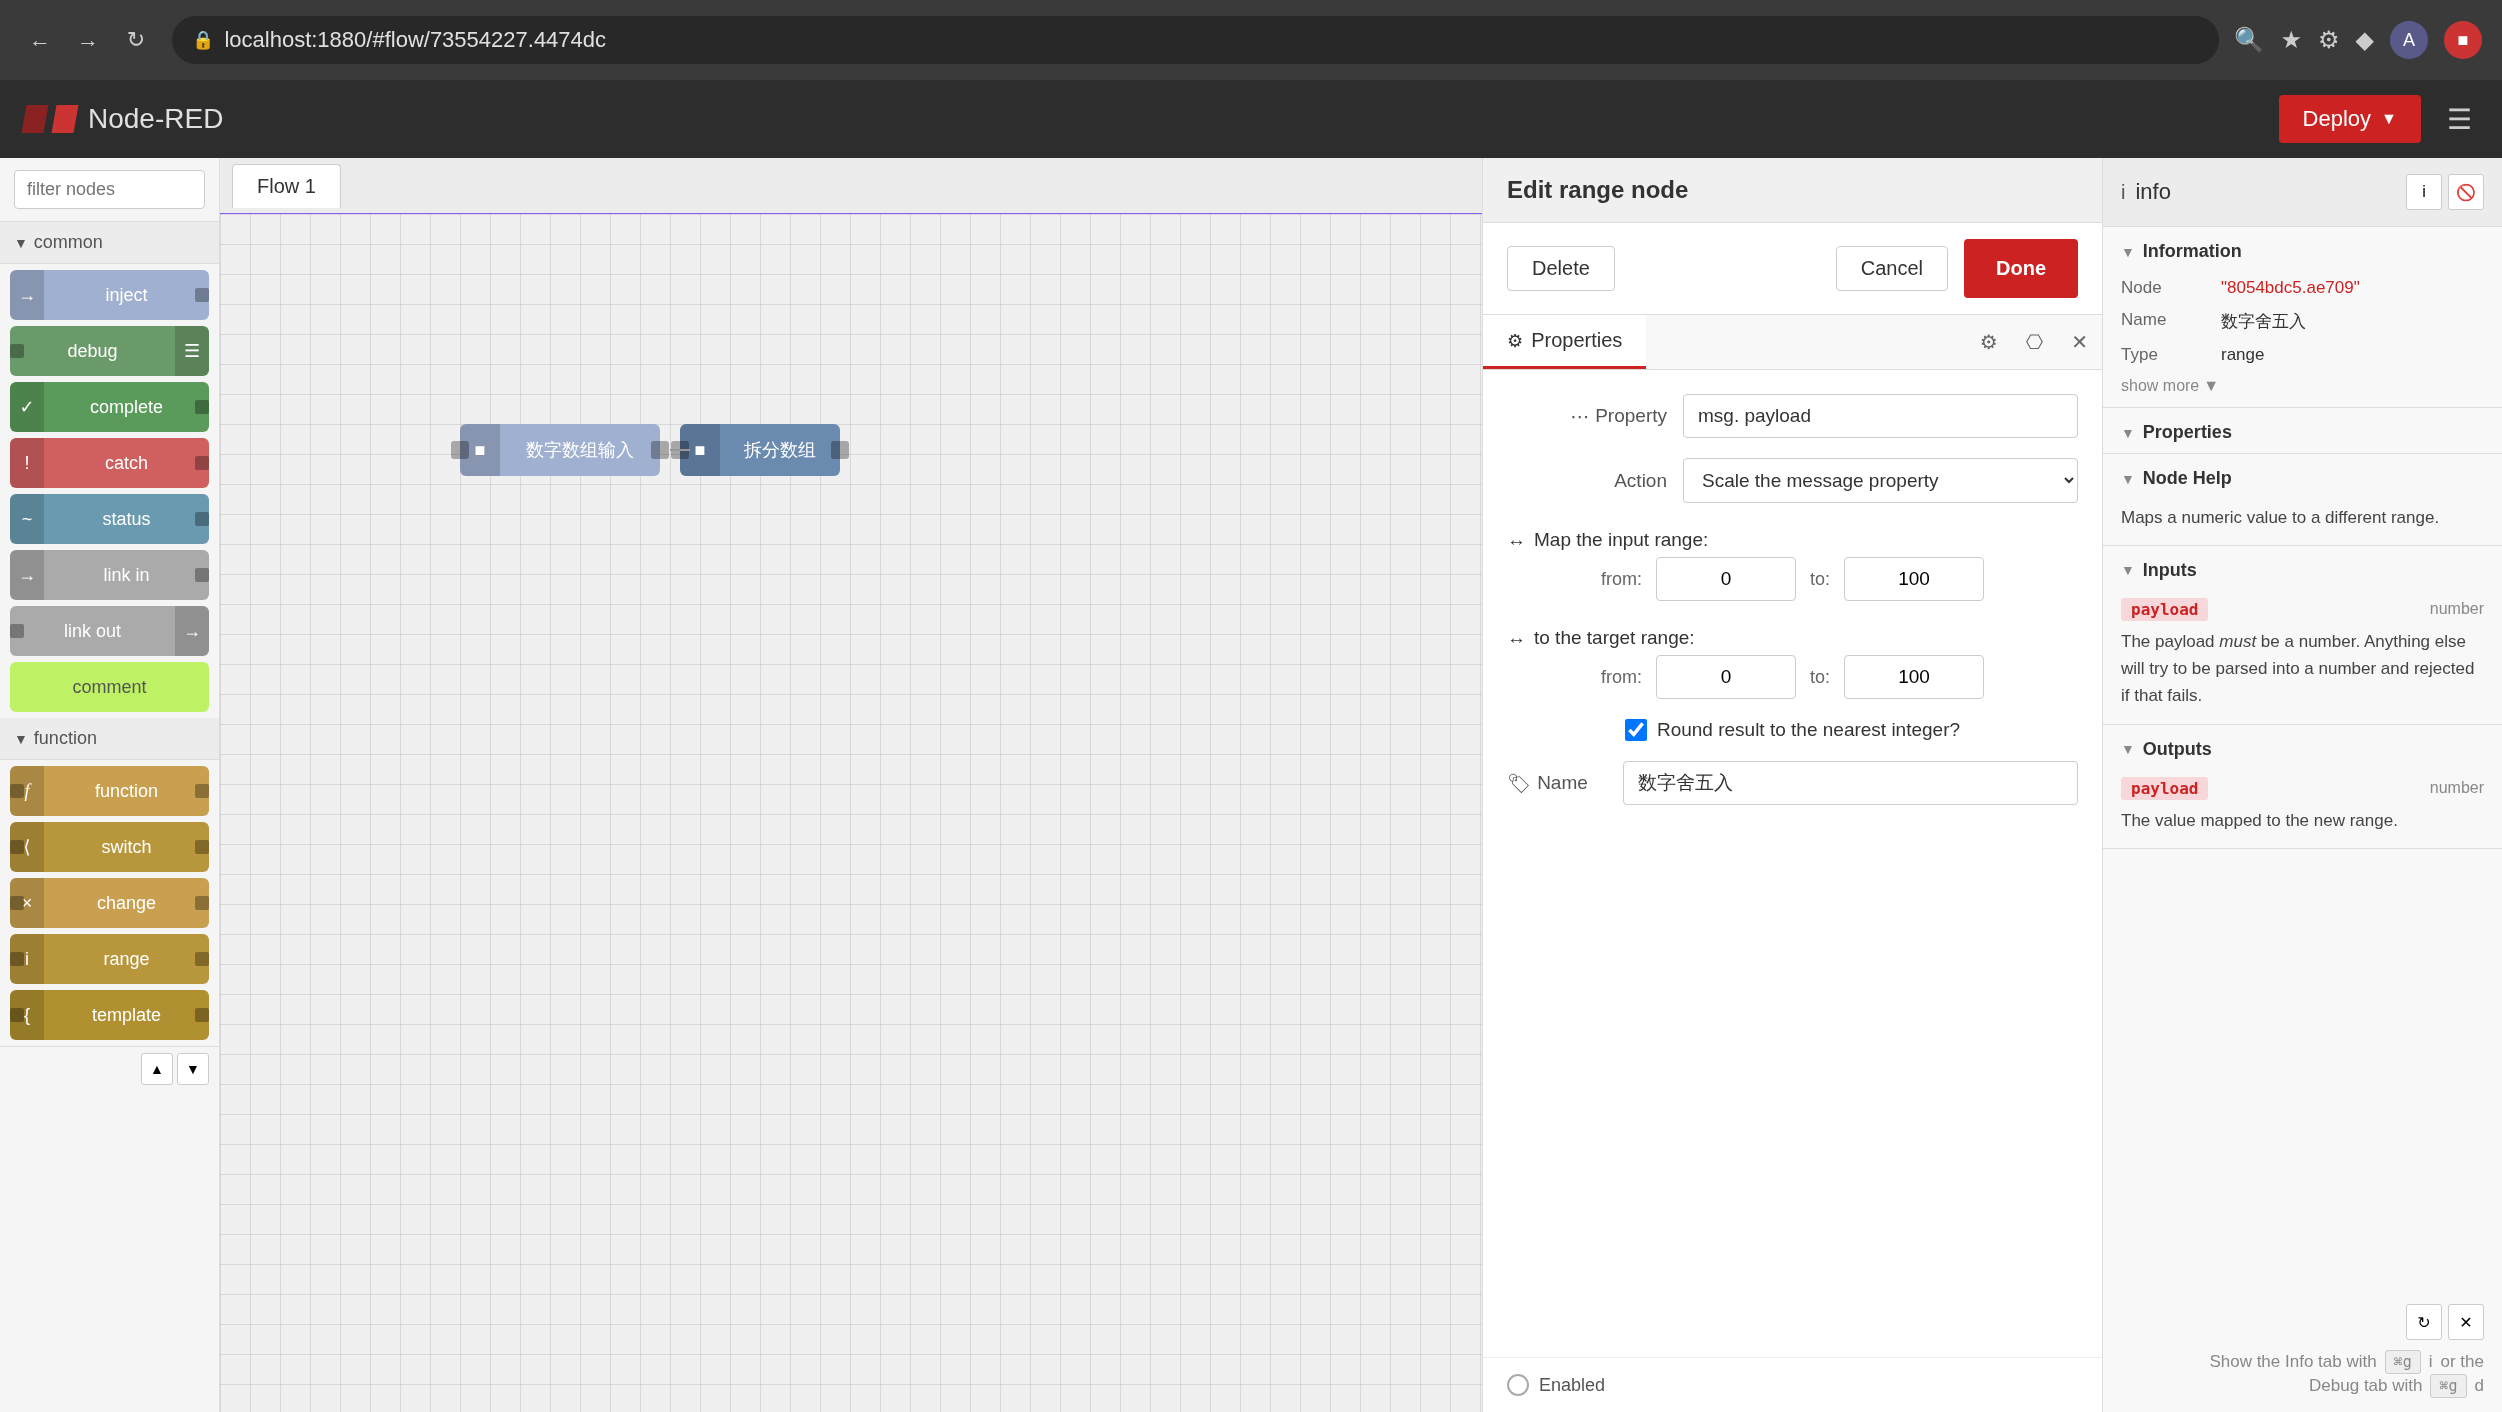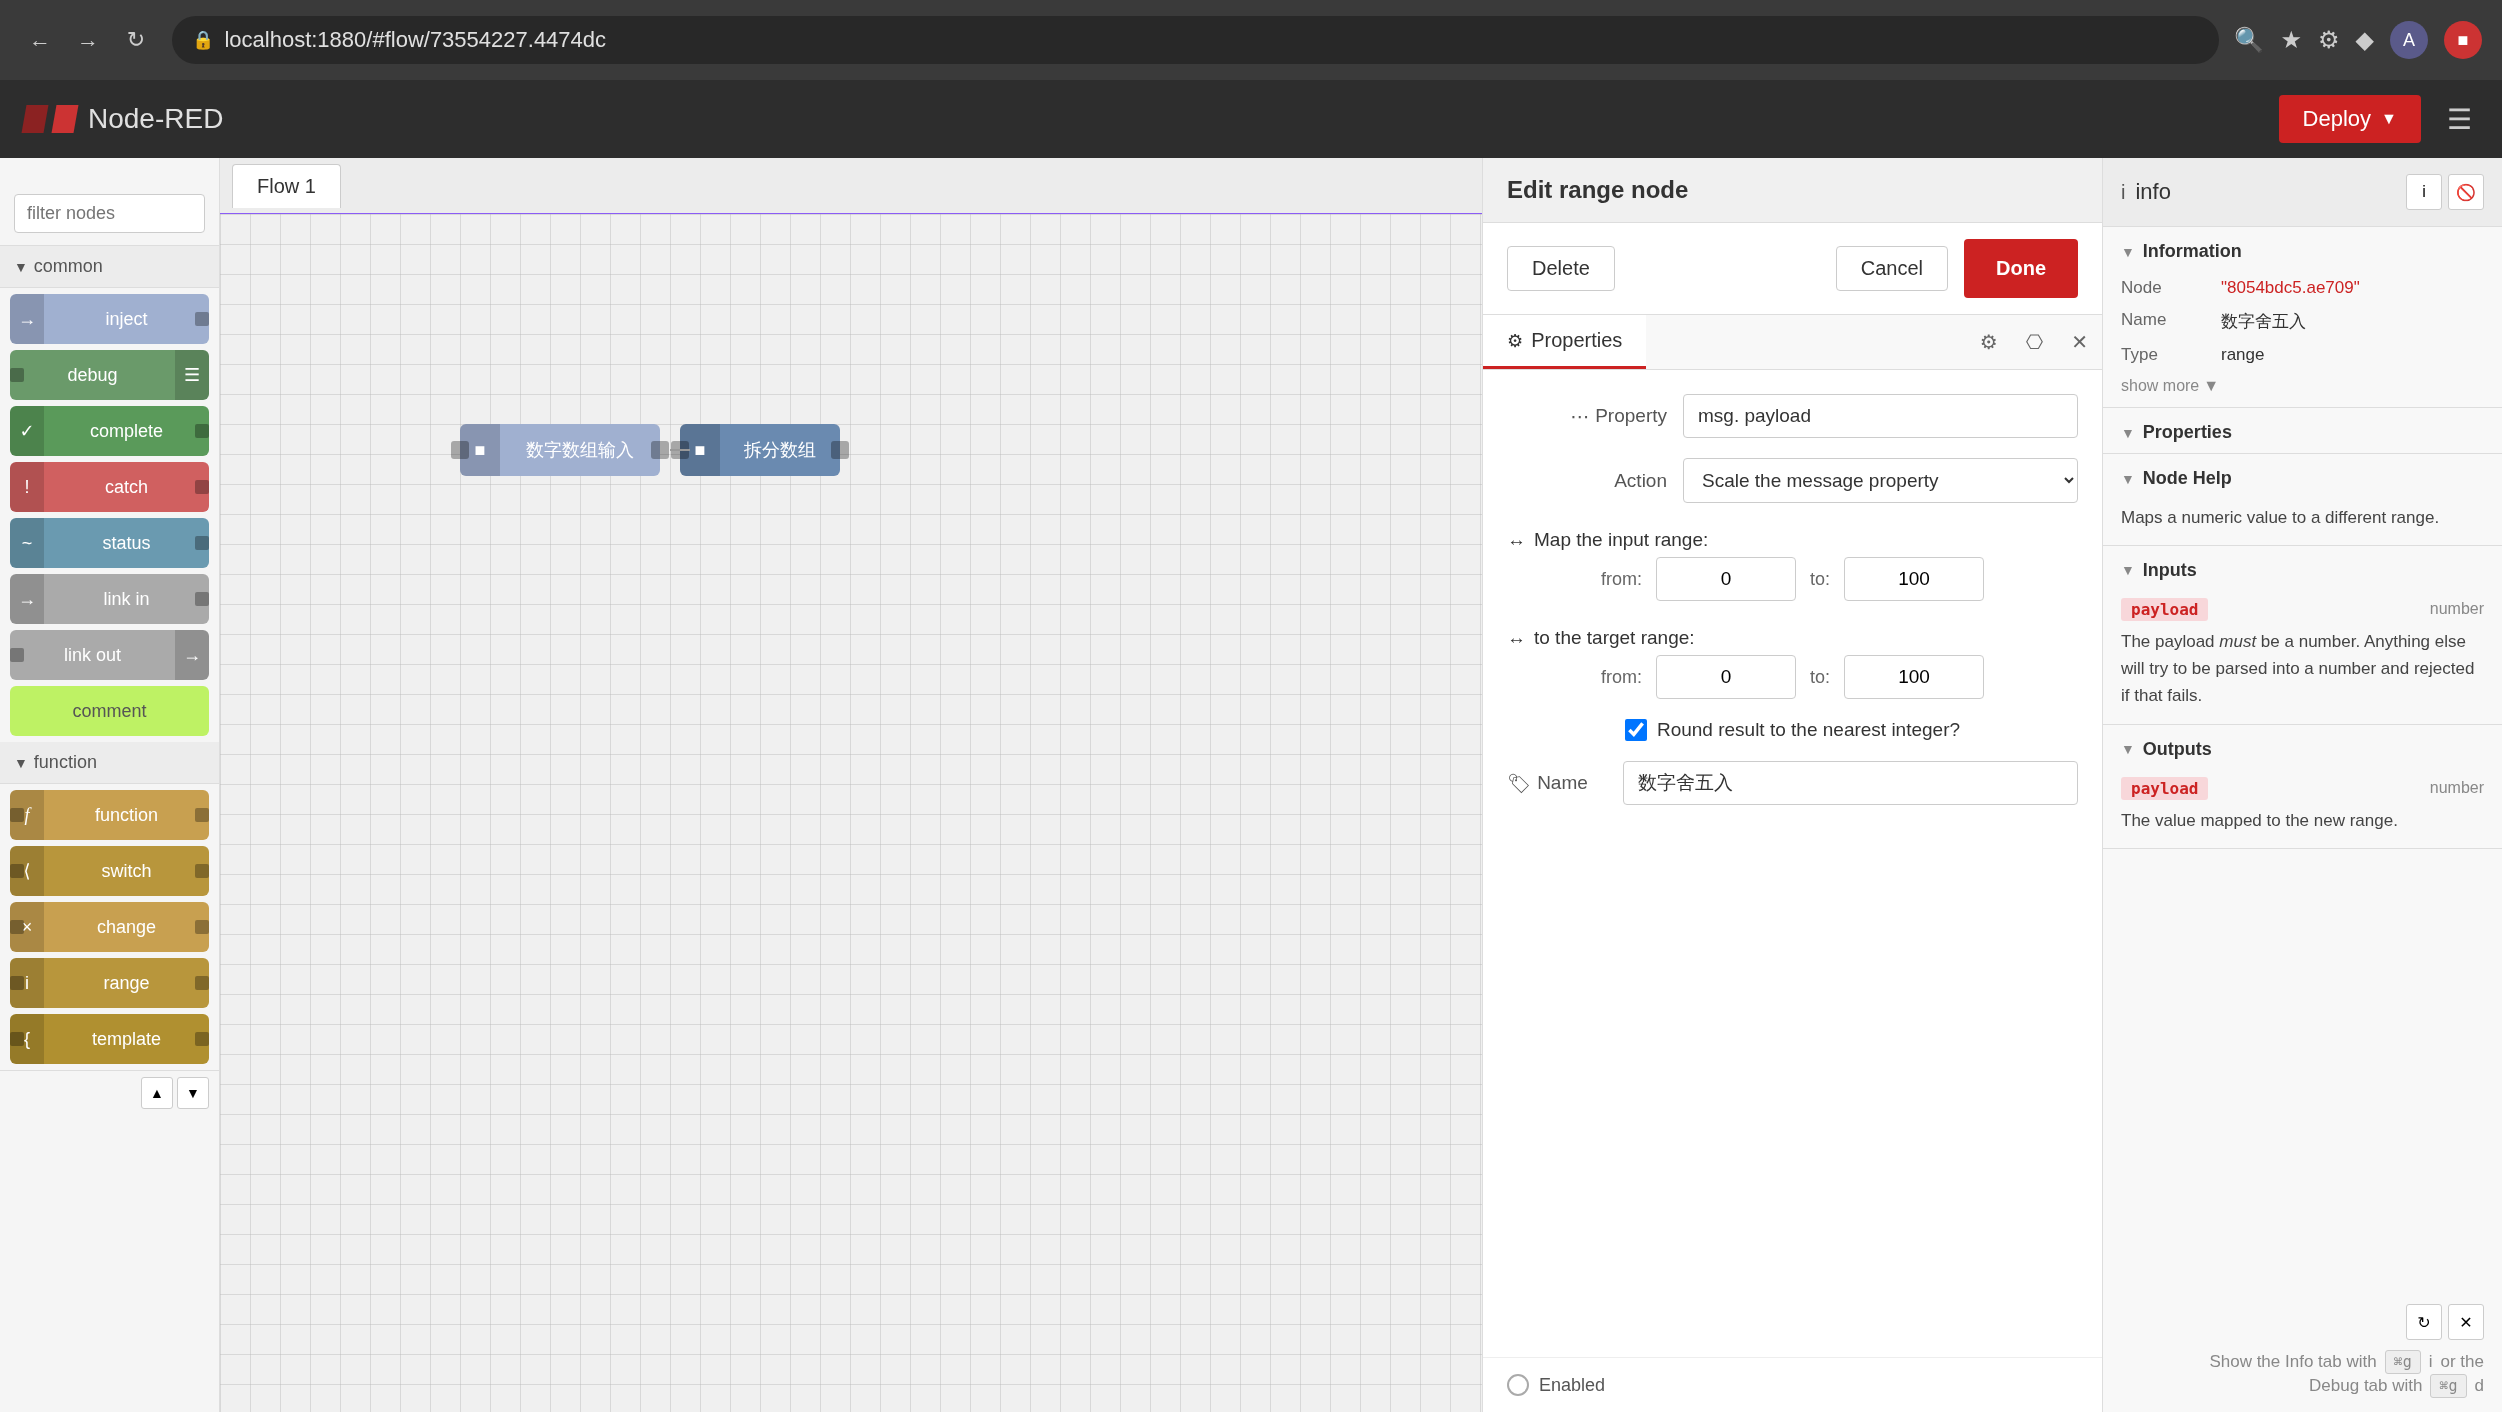--- a/index.html
+++ b/index.html
@@ -31,21 +31,21 @@
     .deploy-btn { background: #cc2222; color: white; border: none; border-radius: 4px; height: 48px; padding: 0 24px; font-size: 22px; cursor: pointer; display: flex; align-items: center; gap: 10px; }
     .deploy-chevron { font-size: 16px; }
     .hamburger-btn { color: #ccc; font-size: 28px; background: none; border: none; cursor: pointer; padding: 6px; }
 
     
     .main { display: flex; flex: 1; overflow: hidden; }
 
     
     .sidebar { width: 220px; background: #f5f5f5; border-right: 1px solid #ddd; display: flex; flex-direction: column; flex-shrink: 0; }
     .sidebar-search { padding: 12px 14px; border-bottom: 1px solid #ddd; }
-    .sidebar-search input { width: 100%; border: 1px solid #ccc; border-radius: 4px; padding: 8px 12px; font-size: 18px; background: white; color: #888; margin-top: 24px; }
+    .sidebar-search input { width: 100%; border: 1px solid #ccc; border-radius: 4px; padding: 8px 12px; font-size: 18px; background: white; color: #888; }
     .sidebar-section { }
     .sidebar-section-header { padding: 10px 14px; font-size: 18px; color: #555; display: flex; align-items: center; gap: 6px; cursor: pointer; background: #ececec; border-bottom: 1px solid #ddd; }
     .sidebar-section-header .chevron { font-size: 14px; }
     .node-item { display: flex; align-items: center; margin: 6px 10px; border-radius: 6px; height: 50px; cursor: pointer; position: relative; overflow: hidden; }
     .node-item .node-label { flex: 1; text-align: center; font-size: 18px; color: white; font-weight: 400; }
     .node-port-left { width: 14px; height: 14px; background: rgba(0,0,0,0.3); border-radius: 2px; position: absolute; left: 0; top: 50%; transform: translateY(-50%); }
     .node-port-right { width: 14px; height: 14px; background: rgba(0,0,0,0.3); border-radius: 2px; position: absolute; right: 0; top: 50%; transform: translateY(-50%); }
     .node-icon { width: 34px; background: rgba(0,0,0,0.15); height: 100%; display: flex; align-items: center; justify-content: center; font-size: 18px; color: white; border-radius: 6px 0 0 6px; }
     .node-icon-right { width: 34px; background: rgba(0,0,0,0.15); height: 100%; display: flex; align-items: center; justify-content: center; font-size: 18px; color: white; border-radius: 0 6px 6px 0; }
 

